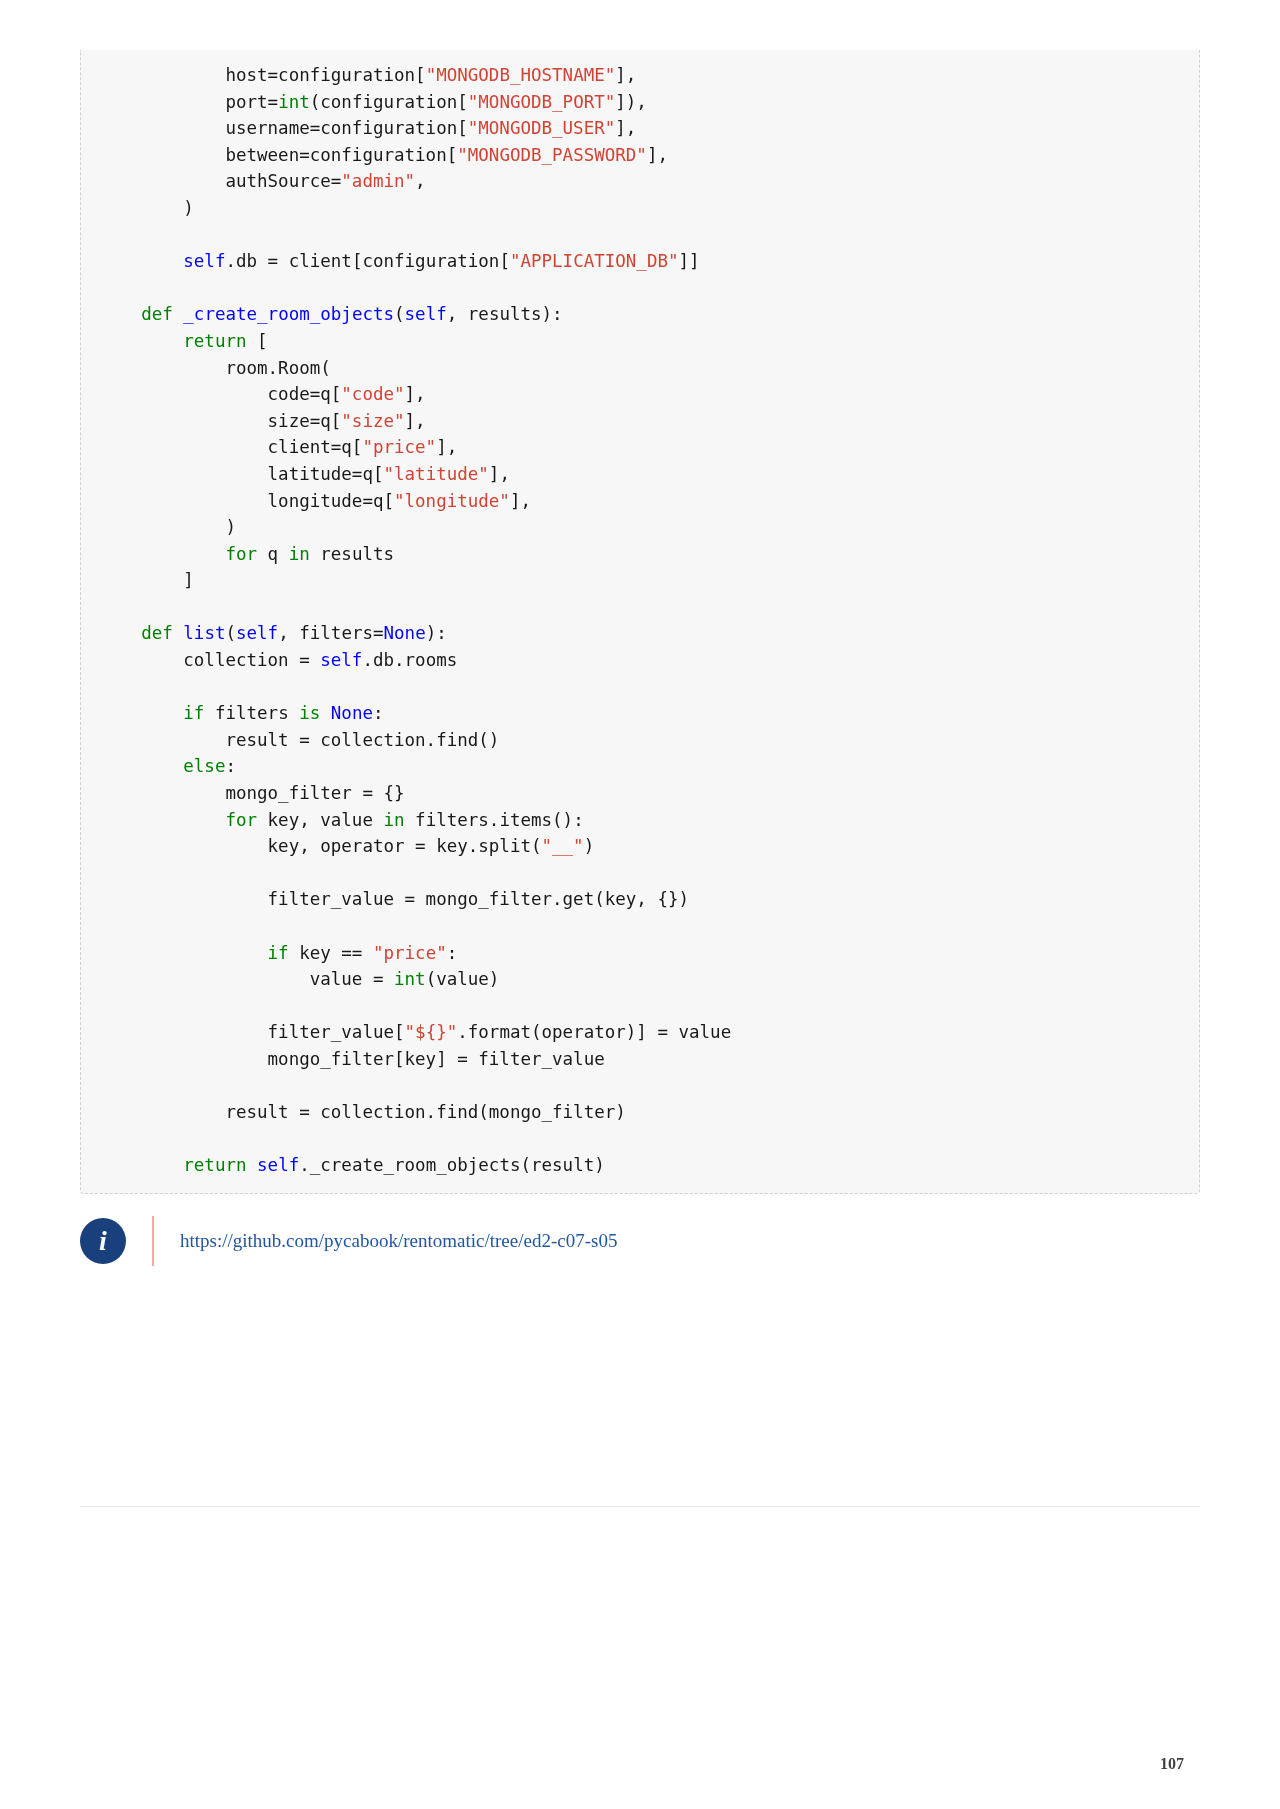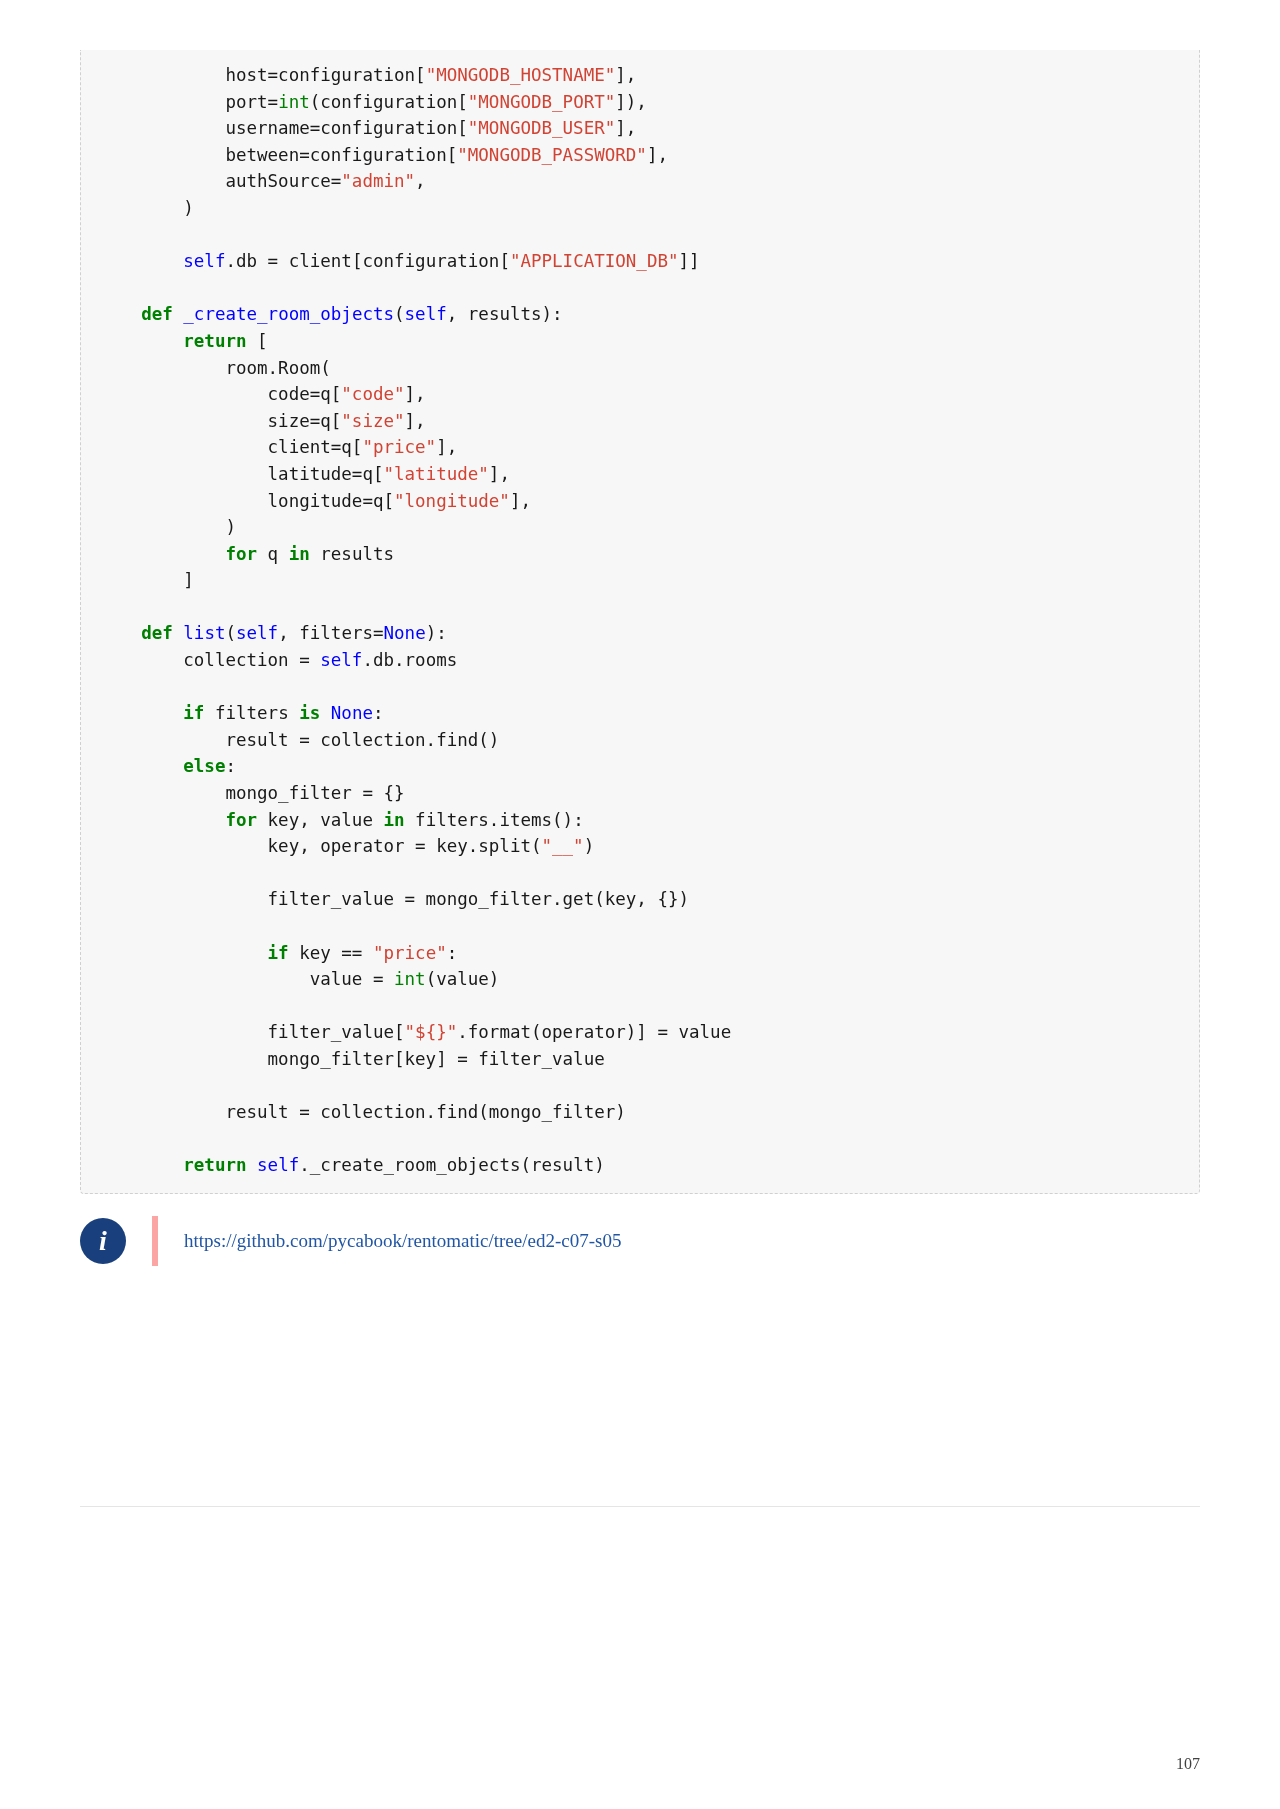--- a/index.html
+++ b/index.html
@@ -26,21 +26,21 @@
     font-family: 'DejaVu Sans Mono', Consolas, 'Courier New', monospace;
     font-size: 17.5px;
     line-height: 1.52;
     white-space: pre;
     overflow-x: auto;
     color: rgba(0,0,0,0.9);
     margin-bottom: 22px;
   }
   .t-plain { color: rgba(0,0,0,0.9); }
   .t-str   { color: #d14333; }
-  .t-kw    { color: #008000; font-weight: 700; }
+  .t-kw    { color: #008000; font-weight: 400; }
   .t-blue  { color: #0000ff; }
   .t-builtin { color: #008000; }
   .paragraph {
     font-size: 19px;
     line-height: 1.6;
     color: rgba(0,0,0,0.85);
     margin: 0 0 18px 0;
   }
   .footnote-ref {
     font-size: 12px;
@@ -63,40 +63,41 @@
     align-items: center;
     justify-content: center;
     color: #fff;
     font-family: Georgia, serif;
     font-weight: 700;
     font-size: 28px;
     font-style: italic;
     flex: 0 0 auto;
   }
   .admon-content {
-    border-left: 6px solid #fca5a5;
+    border-left: 2px solid #fca5a5;
     padding: 14px 0 14px 26px;
     flex: 1;
   }
   .admon-content a {
     color: #2156a5;
     text-decoration: none;
     font-size: 19px;
   }
   .page-footer-line {
     border-top: 1px solid #e5e5e5;
     margin-top: 240px;
   }
   .page-number {
     position: absolute;
     bottom: 36px;
-    right: 80px;
+    right: 96px;
     font-size: 16px;
     color: rgba(0,0,0,0.75);
     font-family: Georgia, serif;
+    font-weight: bold;
   }
 </style>
 </head>
 <body>
 
 <div class="page">
 
   <div class="code-block" id="code-target"><span><span class="t-plain">            host=configuration[</span><span class="t-str">"MONGODB_HOSTNAME"</span><span class="t-plain">],</span></span>
 <span><span class="t-plain">            port=</span><span class="t-builtin">int</span><span class="t-plain">(configuration[</span><span class="t-str">"MONGODB_PORT"</span><span class="t-plain">]),</span></span>
 <span><span class="t-plain">            username=configuration[</span><span class="t-str">"MONGODB_USER"</span><span class="t-plain">],</span></span>

